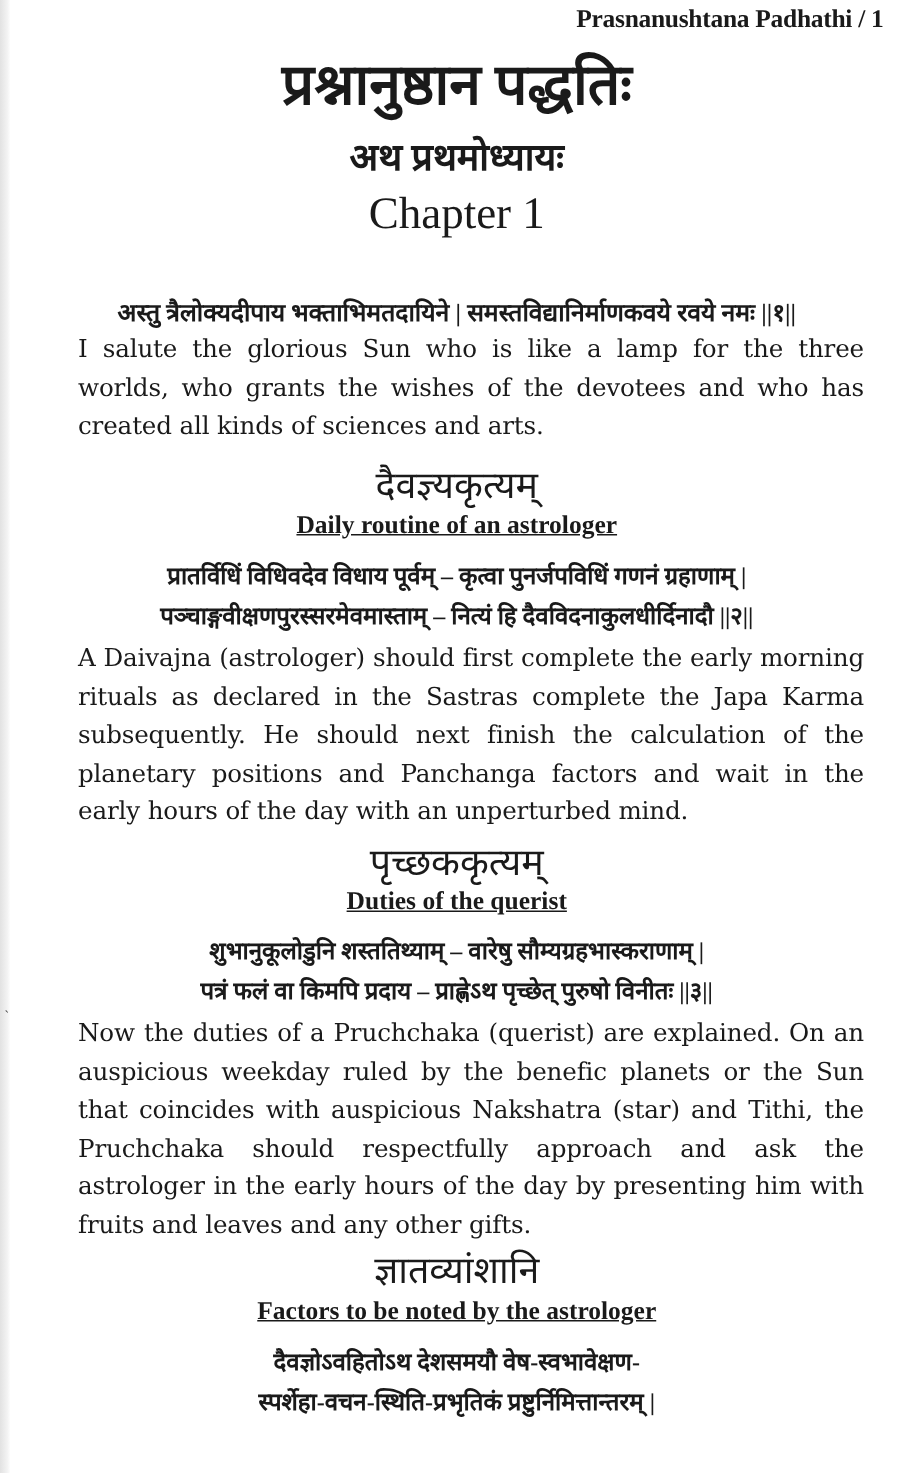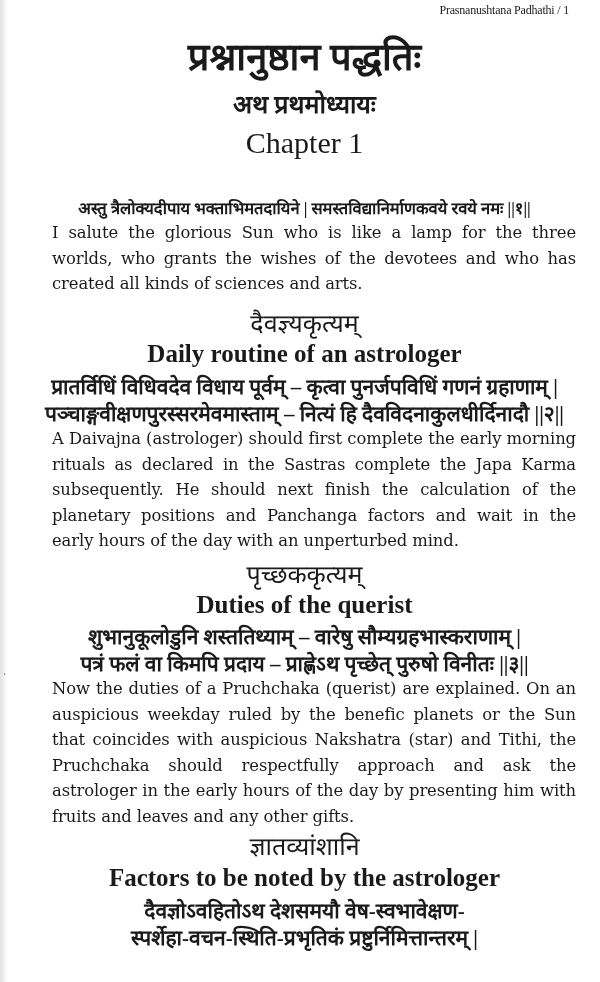--- a/index.html
+++ b/index.html
@@ -8,31 +8,31 @@
       background: #ffffff;
       position: relative;
       font-family: "Liberation Serif", "DejaVu Serif", serif;
       color: #1a1a1a;
     }
     .gutter {
       position: absolute; left: 0; top: 0; bottom: 0; width: 7px;
       background: linear-gradient(to right, #e2e2e2, #f3f3f3 70%, #ffffff);
     }
     .running-head {
-      position: absolute; top: 3px; right: 31px;
-      font-size: 12px; font-weight: normal; letter-spacing: -0.2px;
+      position: absolute; top: 3px; right: 11px;
+      font-size: 17px; font-weight: bold; letter-spacing: -0.2px;
     }
     .page { position: absolute; left: 33px; width: 543px; }
     .center { text-align: center; }
     .skt-title { font-size: 38px; font-weight: bold; line-height: 1; }
     .skt-sub { font-size: 25px; font-weight: bold; }
     .chapter { font-size: 30px; font-weight: normal; }
     .skt-head { font-size: 25px; font-weight: normal; }
-    .en-head { font-size: 25px; font-weight: bold; }
-    .verse { font-size: 21px; font-weight: bold; white-space: nowrap; }
+    .en-head { font-size: 17px; font-weight: bold; text-decoration: underline; }
+    .verse { font-size: 16px; font-weight: bold; white-space: nowrap; }
     .prose {
       font-size: 19px; line-height: 25.5px; text-align: justify;
       font-family: "DejaVu Serif", serif; font-size: 16.4px; letter-spacing: -0.1px; margin-left: 19px;
     }
     .abs { position: absolute; left: 0; right: 0; }
     .mark { position: absolute; left: 3px; top: 672px; font-size: 9px; color: #444; }
   </style>
 </head>
 <body>
 

